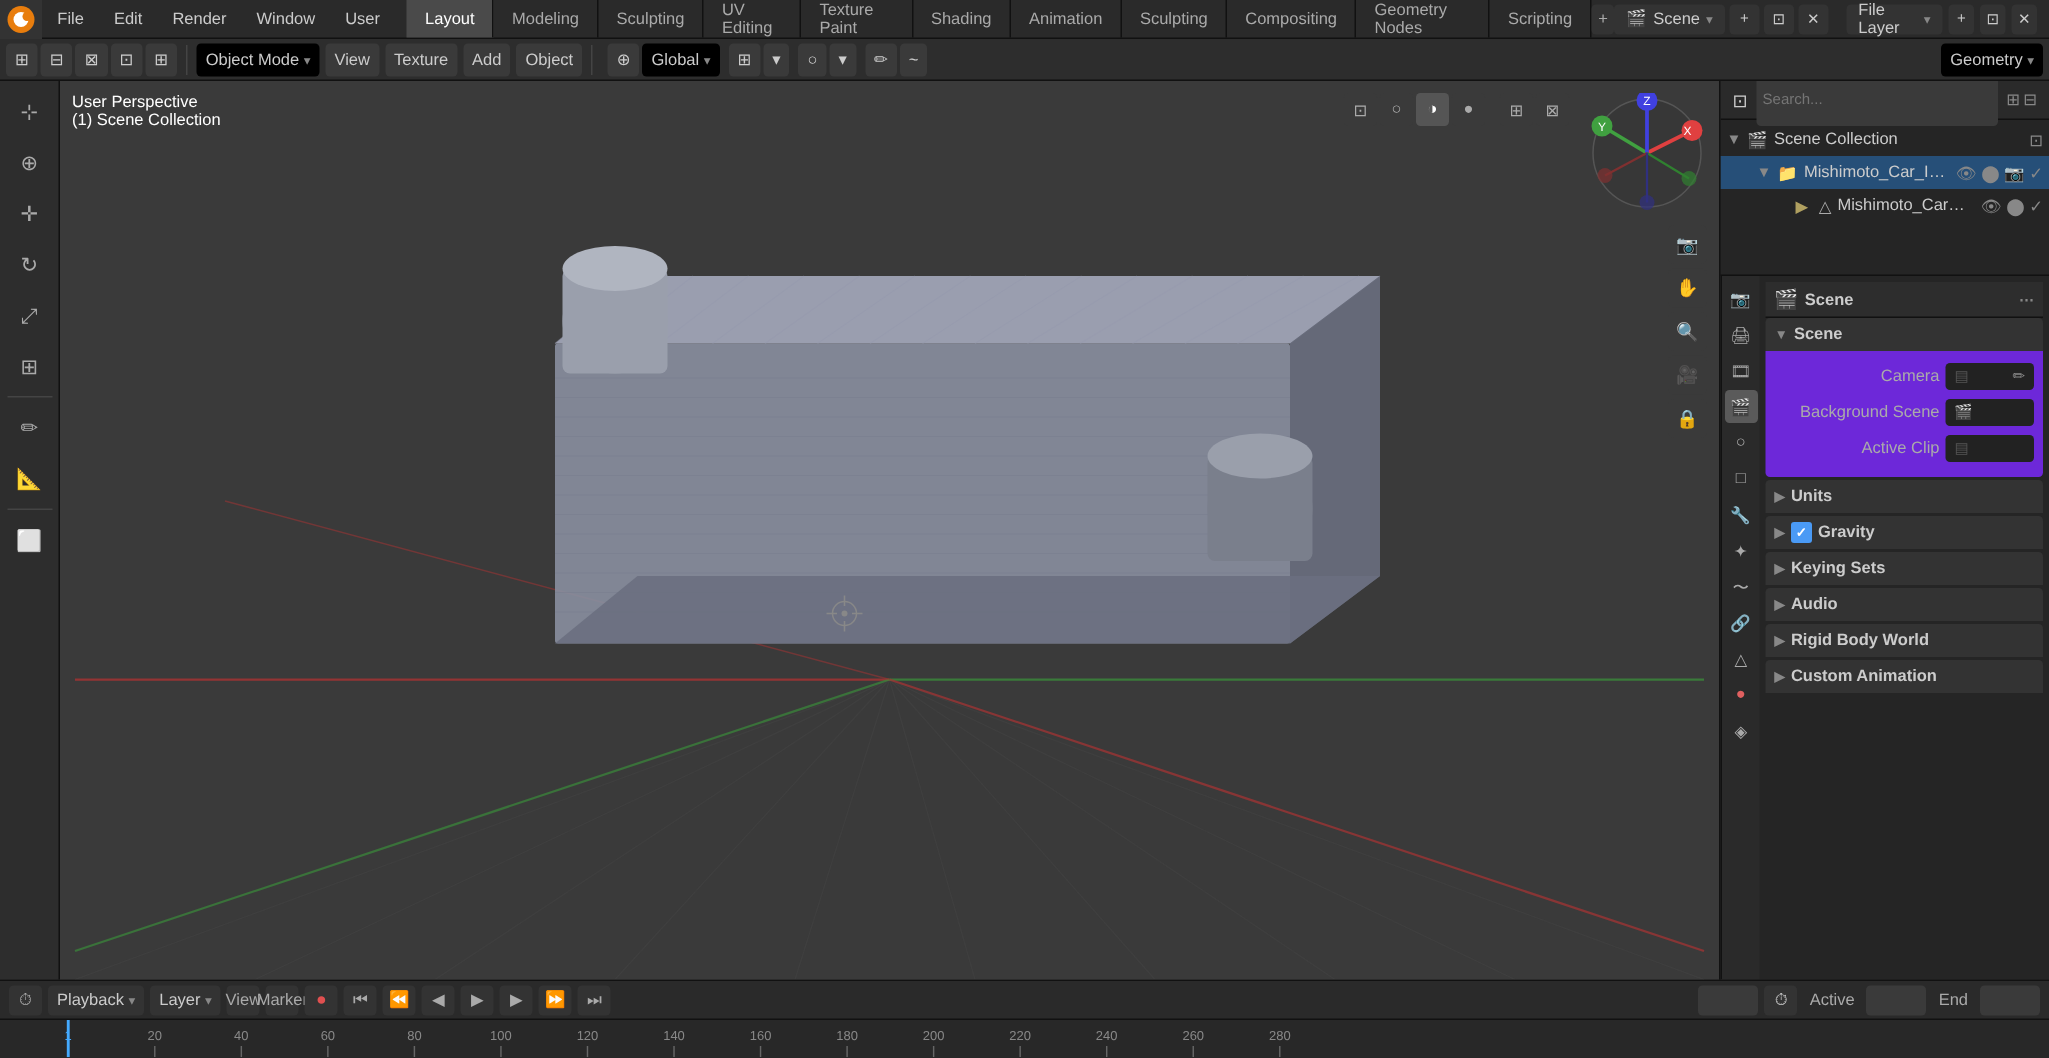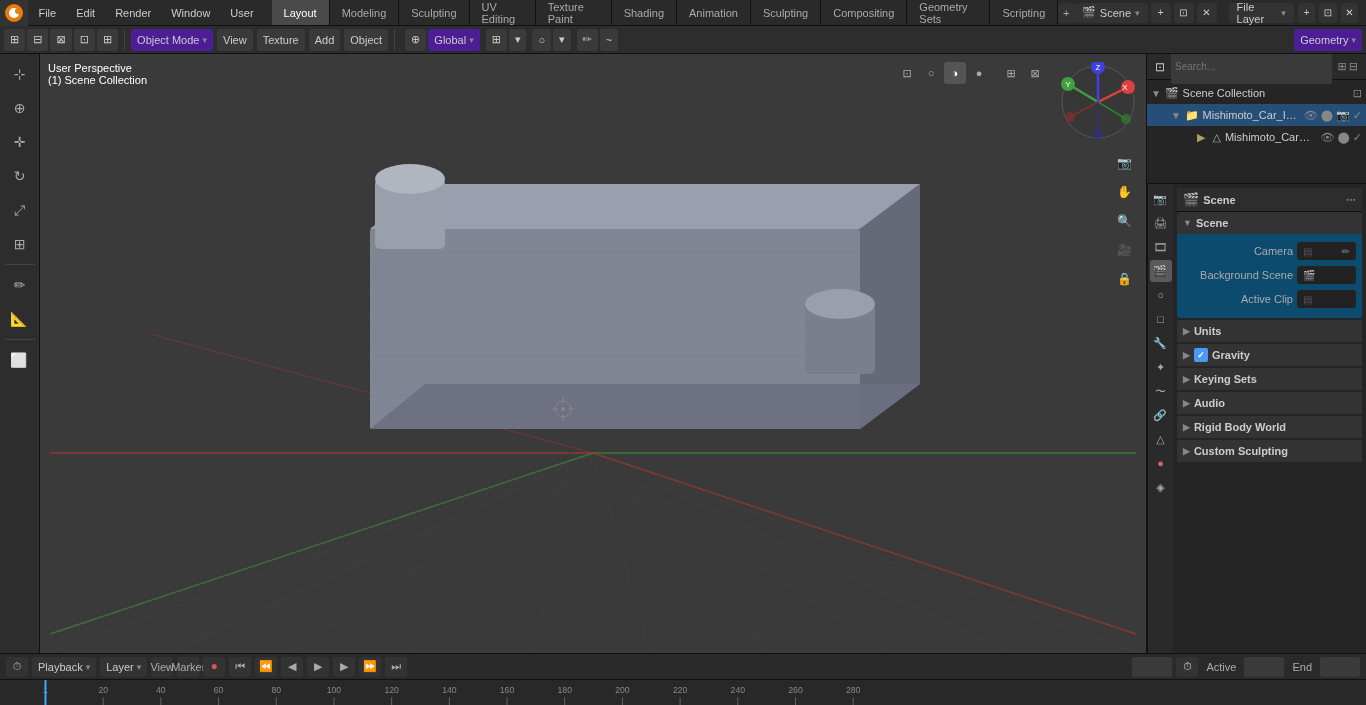--- a/index.html
+++ b/index.html
@@ -117,21 +117,21 @@
       align-items: center;
       gap: 3px;
       height: 22px;
     }
     .tb-separator { width: 1px; height: 20px; background: #444; margin: 0 2px; }
     .tb-dropdown {
       display: flex;
       align-items: center;
       gap: 3px;
       padding: 2px 6px;
-      background: #4c1d95;
+      background: #000000;
       border-radius: 3px;
       height: 22px;
       cursor: pointer;
       font-size: 11px;
       color: #ccc;
     }
 
     
     #main-area {
       display: flex;
@@ -294,21 +294,21 @@
       height: 22px;
       background: #333;
       padding: 0 6px;
       gap: 4px;
       cursor: pointer;
       border-radius: 3px 3px 0 0;
       font-size: 11px;
       font-weight: bold;
     }
     .prop-section-body {
-      background: #0c4a6e;
+      background: #6d28d9;
       padding: 6px;
       border-radius: 0 0 3px 3px;
     }
     .prop-row {
       display: flex;
       align-items: center;
       height: 22px;
       gap: 4px;
       margin-bottom: 2px;
     }
@@ -449,21 +449,21 @@
   <div class="workspace-tabs">
     <div class="workspace-tab active">Layout</div>
     <div class="workspace-tab">Modeling</div>
     <div class="workspace-tab">Sculpting</div>
     <div class="workspace-tab">UV Editing</div>
     <div class="workspace-tab">Texture Paint</div>
     <div class="workspace-tab">Shading</div>
     <div class="workspace-tab">Animation</div>
     <div class="workspace-tab">Sculpting</div>
     <div class="workspace-tab">Compositing</div>
-    <div class="workspace-tab">Geometry Sets</div>
+    <div class="workspace-tab">Geometry Nodes</div>
     <div class="workspace-tab">Scripting</div>
     <div class="plus-btn">+</div>
   </div>
   <div class="top-right-controls">
     <div style="display:flex;align-items:center;gap:3px;margin-right:8px;">
       <div class="ctrl-item">
         <span>🎬</span>
         <span>Scene</span>
         <span class="chevron">▾</span>
       </div>
@@ -841,21 +841,21 @@
         <div class="prop-section">
           <div class="prop-section-header">
             <span class="chevron">▶</span>
             <span>Rigid Body World</span>
           </div>
         </div>
 
         <div class="prop-section">
           <div class="prop-section-header">
             <span class="chevron">▶</span>
-            <span>Custom Sculpting</span>
+            <span>Custom Animation</span>
           </div>
         </div>
       </div>
     </div>
   </div>
 </div>
 
 <div id="timeline">
   <div id="timeline-controls">
 

